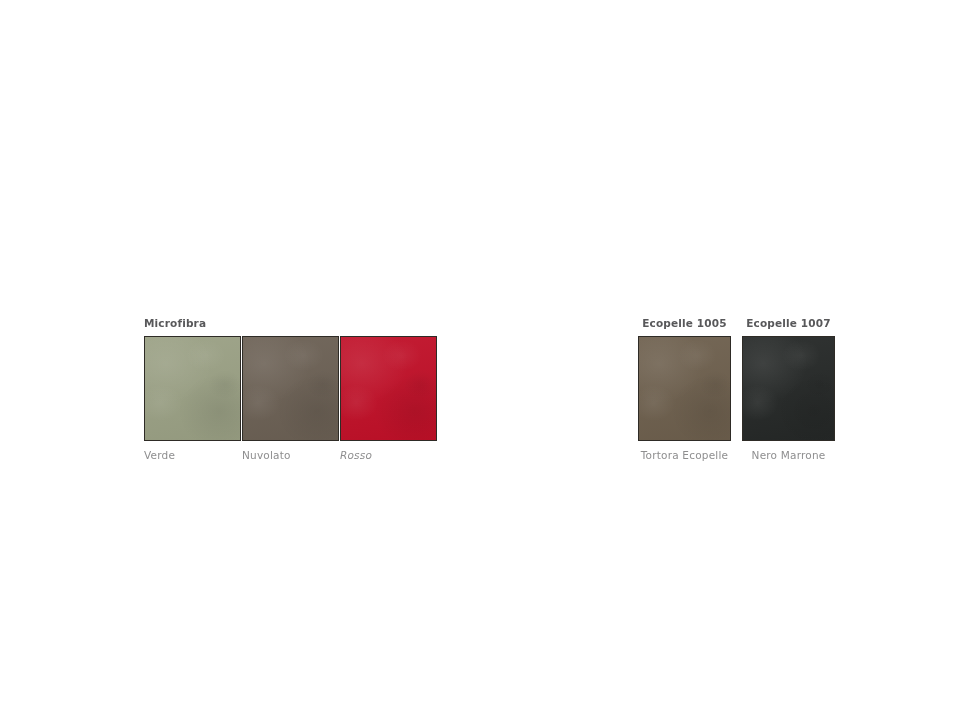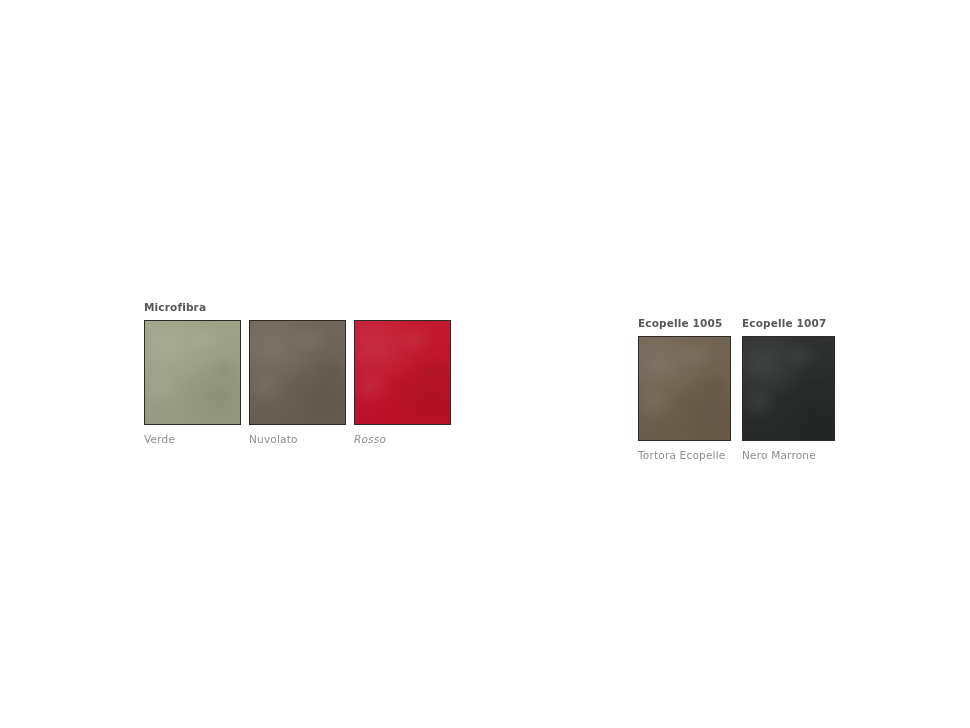--- a/index.html
+++ b/index.html
@@ -25,21 +25,21 @@
   }
 
   .material-group {
     position: absolute;
     display: flex;
     flex-direction: column;
   }
 
   #group-microfibra {
     left: 120px;
-    top: 301px;
+    top: 317px;
     padding-left: 24px;
   }
 
   #group-ecopelle {
     left: 638px;
     top: 317px;
   }
 
   .group-header-row {
     display: flex;
@@ -63,31 +63,32 @@
   }
 
   .swatch-cell {
     display: flex;
     flex-direction: column;
   }
 
   
   #group-microfibra .swatch-cell {
     width: 97px;
-    margin-right: 8px;
+    margin-right: 1px;
   }
   #group-microfibra .swatch-cell:last-child {
     margin-right: 0;
     font-style: italic;
   }
 
   
   #group-ecopelle .swatch-cell {
     width: 93px;
     margin-right: 11px;
+    align-items: center;
   }
   #group-ecopelle .swatch-cell:last-child {
     margin-right: 0;
   }
 
   .swatch-title {
     font-size: 10.5px;
     font-weight: bold;
     color: #58585a;
     letter-spacing: 0.15px;

